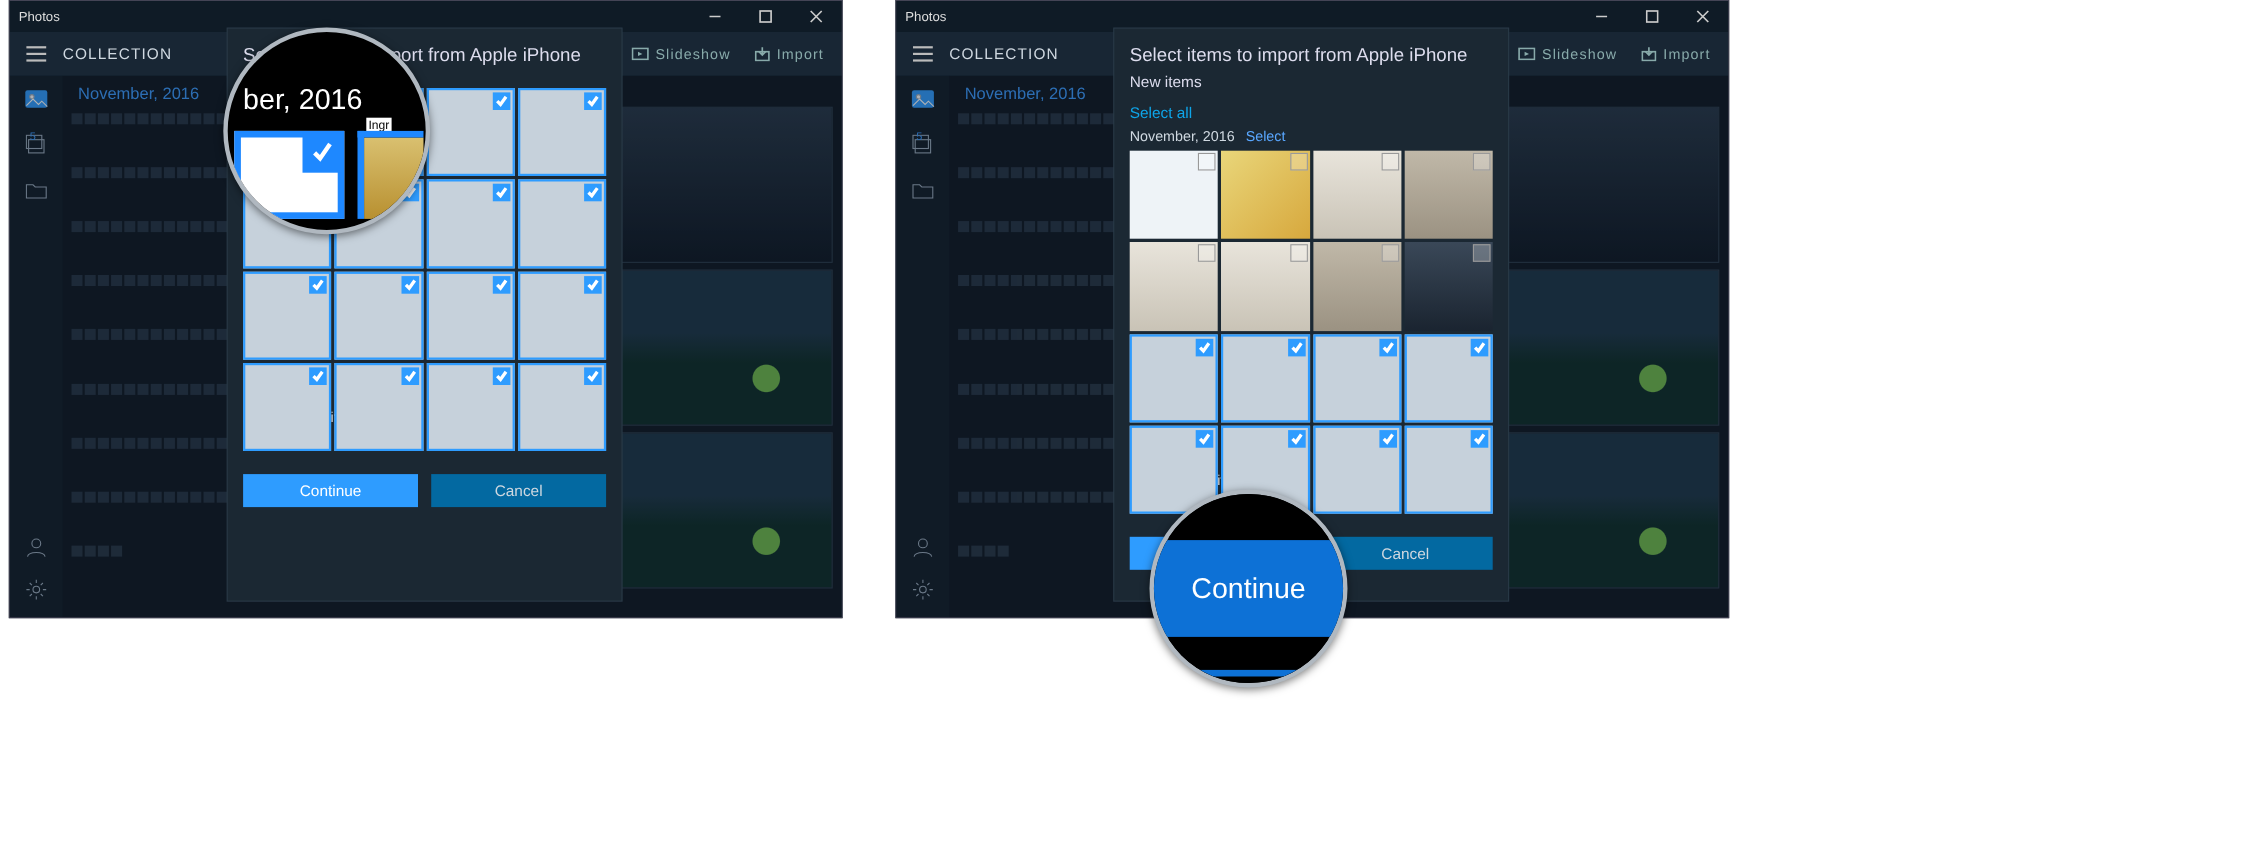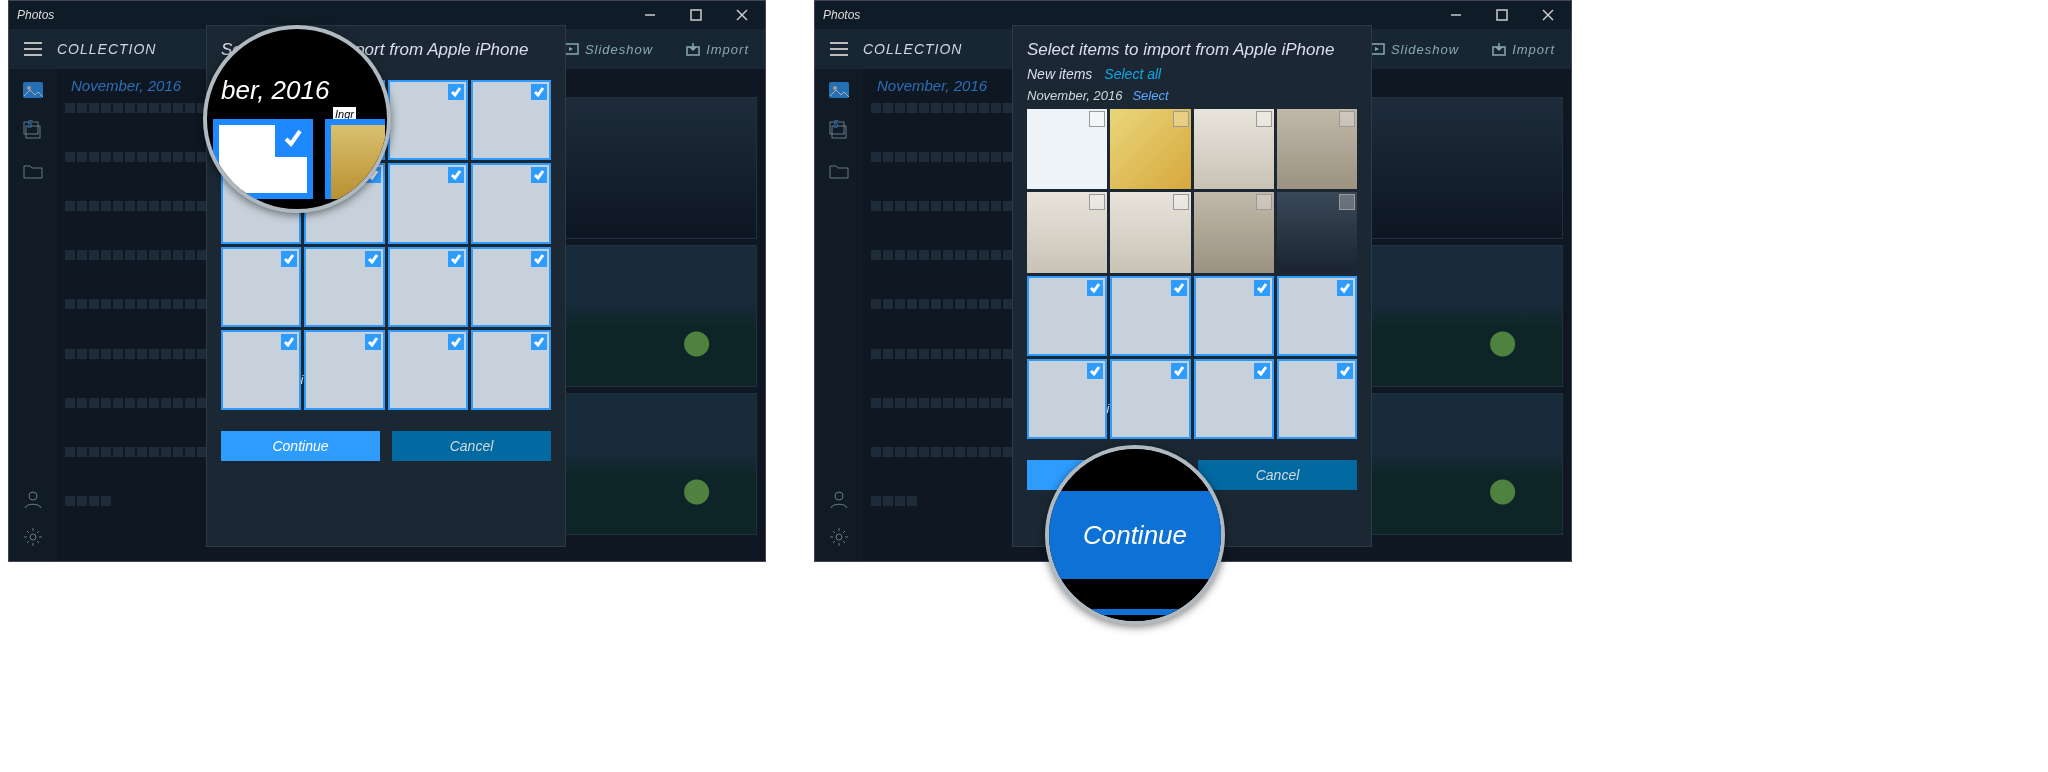--- a/index.html
+++ b/index.html
@@ -9,21 +9,20 @@
     font-family: "Segoe UI", Arial, sans-serif;
     color: #eee;
   }
   .canvas {
     width: 1699px;
     height: 772px;
     display: flex;
     gap: 48px;
     padding: 0 8px;
     box-sizing: border-box;
-    font-style: italic;
   }
   .shot {
     position: relative;
     width: 756px;
     height: 560px;
     background: #0f1b26;
     border: 1px solid #445;
     overflow: visible;
   }
   
@@ -78,21 +77,21 @@
   }
   .hamburger-lines::before { top: -6px; }
   .hamburger-lines::after { top: 6px; }
   .toolbar .title {
     font-weight: 400;
     color: #cfd8e0;
   }
   .toolbar .right {
     margin-left: auto;
     display: flex;
-    gap: 33px;
+    gap: 22px;
     padding-right: 16px;
     color: #8aa;
     font-size: 13px;
   }
   .toolbar .right .item {
     display: flex;
     align-items: center;
     gap: 6px;
   }
   .toolbar .right svg { stroke:#8aa; }
@@ -184,21 +183,21 @@
     width: 358px;
     height: 520px;
     background: #1b2833;
     box-shadow: 0 0 0 1px #2a3a48;
     padding: 14px 14px 10px 14px;
     box-sizing: border-box;
     color: #dde;
     z-index: 5;
   }
   .dialog-title { font-size: 17px; font-weight: 400; margin-bottom: 6px; }
-  .sub-row { display:flex; gap:12px; font-size:14px; margin-bottom:6px; align-items:baseline;}
+  .sub-row { display:flex; gap:12px; font-size:14px; margin-bottom:6px; align-items:baseline;flex-direction:column;}
   .sub-row .link { color:#0ea5e9; cursor:pointer; }
   .month-row { font-size:13px; color:#cfd8e0; margin:4px 0 6px 0; display:flex; gap:10px;}
   .month-row .link { color:#59a7ff; }
   .grid {
     display: grid;
     grid-template-columns: repeat(4, 1fr);
     gap: 3px;
     height: 280px;
   }
   .left .grid-wrap { margin-top: 20px; }

